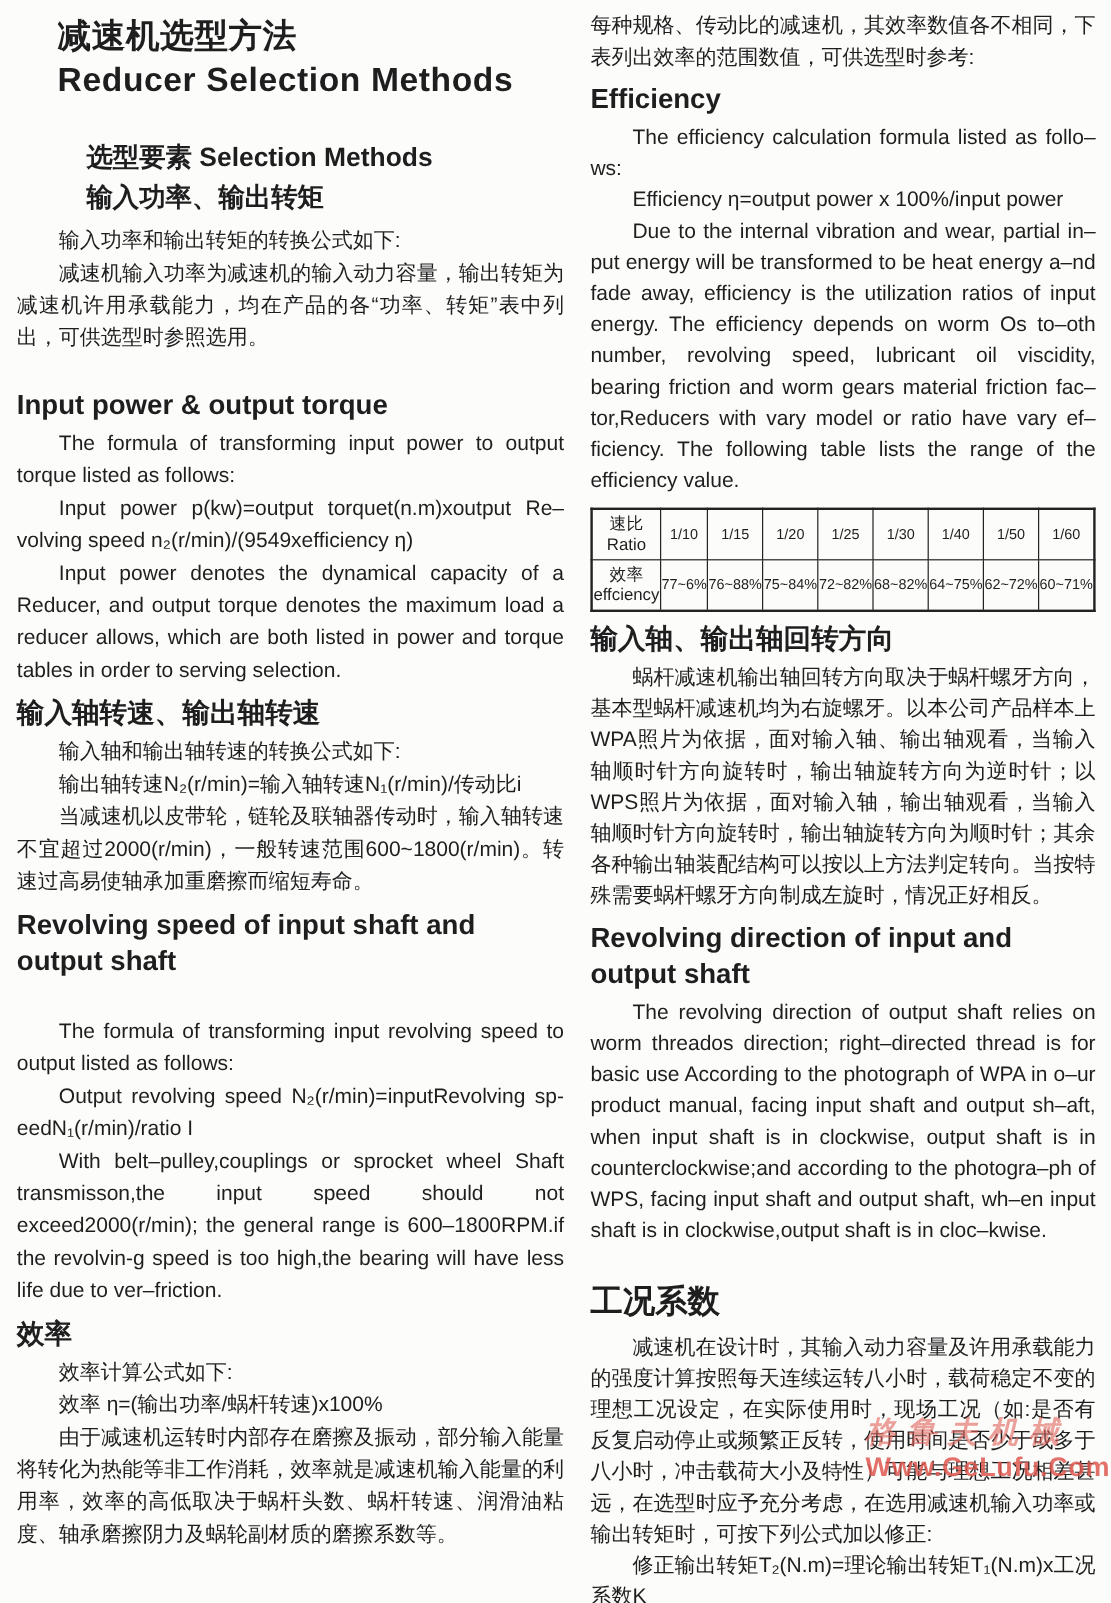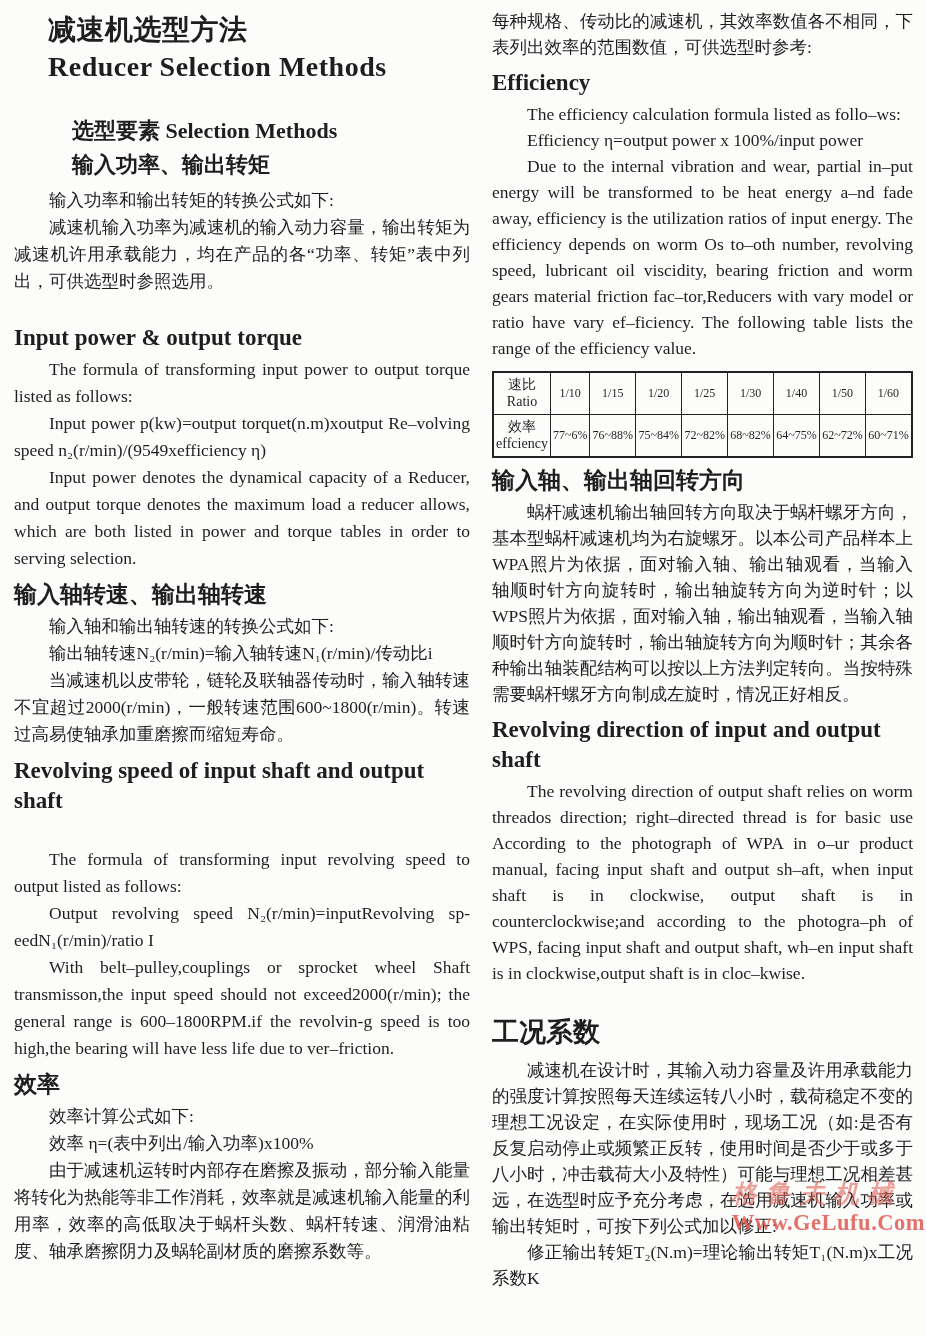--- a/index.html
+++ b/index.html
@@ -3,21 +3,21 @@
 <meta charset="utf-8">
 <style>
   html, body {
     margin: 0; padding: 0;
     width: 926px; height: 1336px;
     background: #fcfcfb;
     overflow: hidden;
     font-family: "Liberation Sans", "DejaVu Sans", sans-serif;
     color: #1e1e1e;
   }
-  .page { position: relative; width: 926px; height: 1240px; font-family: Liberation Serif, serif; }
+  .page { position: relative; width: 926px; height: 1240px; }
   .col { position: absolute; top: 0; }
   .col-left  { left: 14px;  width: 456px; padding-top: 12px; }
   .col-right { left: 492px; width: 421px; padding-top: 8px;  }
 
   .title-block { padding-left: 34px; }
   .title { font-size: 28px; font-weight: 700; line-height: 1.32; letter-spacing: 0.5px; }
   .h2 { font-size: 22px; font-weight: 700; line-height: 1.35; margin-left: 24px; }
   .h3 { font-size: 23px; font-weight: 700; line-height: 1.3; margin: 8px 0 3px 0; }
   .h1d { font-size: 27px; font-weight: 700; line-height: 1.25; margin: 30px 0 8px 0; }
 
@@ -93,21 +93,21 @@
     <p class="p">输出轴转速N₂(r/min)=输入轴转速N₁(r/min)/传动比i</p>
     <p class="p">当减速机以皮带轮，链轮及联轴器传动时，输入轴转速不宜超过2000(r/min)，一般转速范围600~1800(r/min)。转速过高易使轴承加重磨擦而缩短寿命。</p>
 
     <div class="h3">Revolving speed of input shaft and output shaft</div>
     <p class="p mt30">The formula of transforming input revolving speed to output listed as follows:</p>
     <p class="p">Output revolving speed N₂(r/min)=inputRevolving sp-eedN₁(r/min)/ratio I</p>
     <p class="p">With belt–pulley,couplings or sprocket wheel Shaft transmisson,the input speed should not exceed2000(r/min); the general range is 600–1800RPM.if the revolvin-g speed is too high,the bearing will have less life due to ver–friction.</p>
 
     <div class="h3">效率</div>
     <p class="p">效率计算公式如下:</p>
-    <p class="p">效率 η=(表中列出/输入功率)x100%</p>
+    <p class="p">效率 η=(输出功率/蜗杆转速)x100%</p>
     <p class="p">由于减速机运转时内部存在磨擦及振动，部分输入能量将转化为热能等非工作消耗，效率就是减速机输入能量的利用率，效率的高低取决于蜗杆头数、蜗杆转速、润滑油粘度、轴承磨擦阴力及蜗轮副材质的磨擦系数等。</p>
   </div>
 
   <div class="col col-right">
     <p class="p flush">每种规格、传动比的减速机，其效率数值各不相同，下表列出效率的范围数值，可供选型时参考:</p>
 
     <div class="h3">Efficiency</div>
     <p class="p">The efficiency calculation formula listed as follo–ws:</p>
     <p class="p">Efficiency η=output power x 100%/input power</p>
     <p class="p">Due to the internal vibration and wear, partial in–put energy will be transformed to be heat energy a–nd fade away, efficiency is the utilization ratios of input energy. The efficiency depends on worm Os to–oth number, revolving speed, lubricant oil viscidity, bearing friction and worm gears material friction fac–tor,Reducers with vary model or ratio have vary ef–ficiency. The following table lists the range of the efficiency value.</p>

